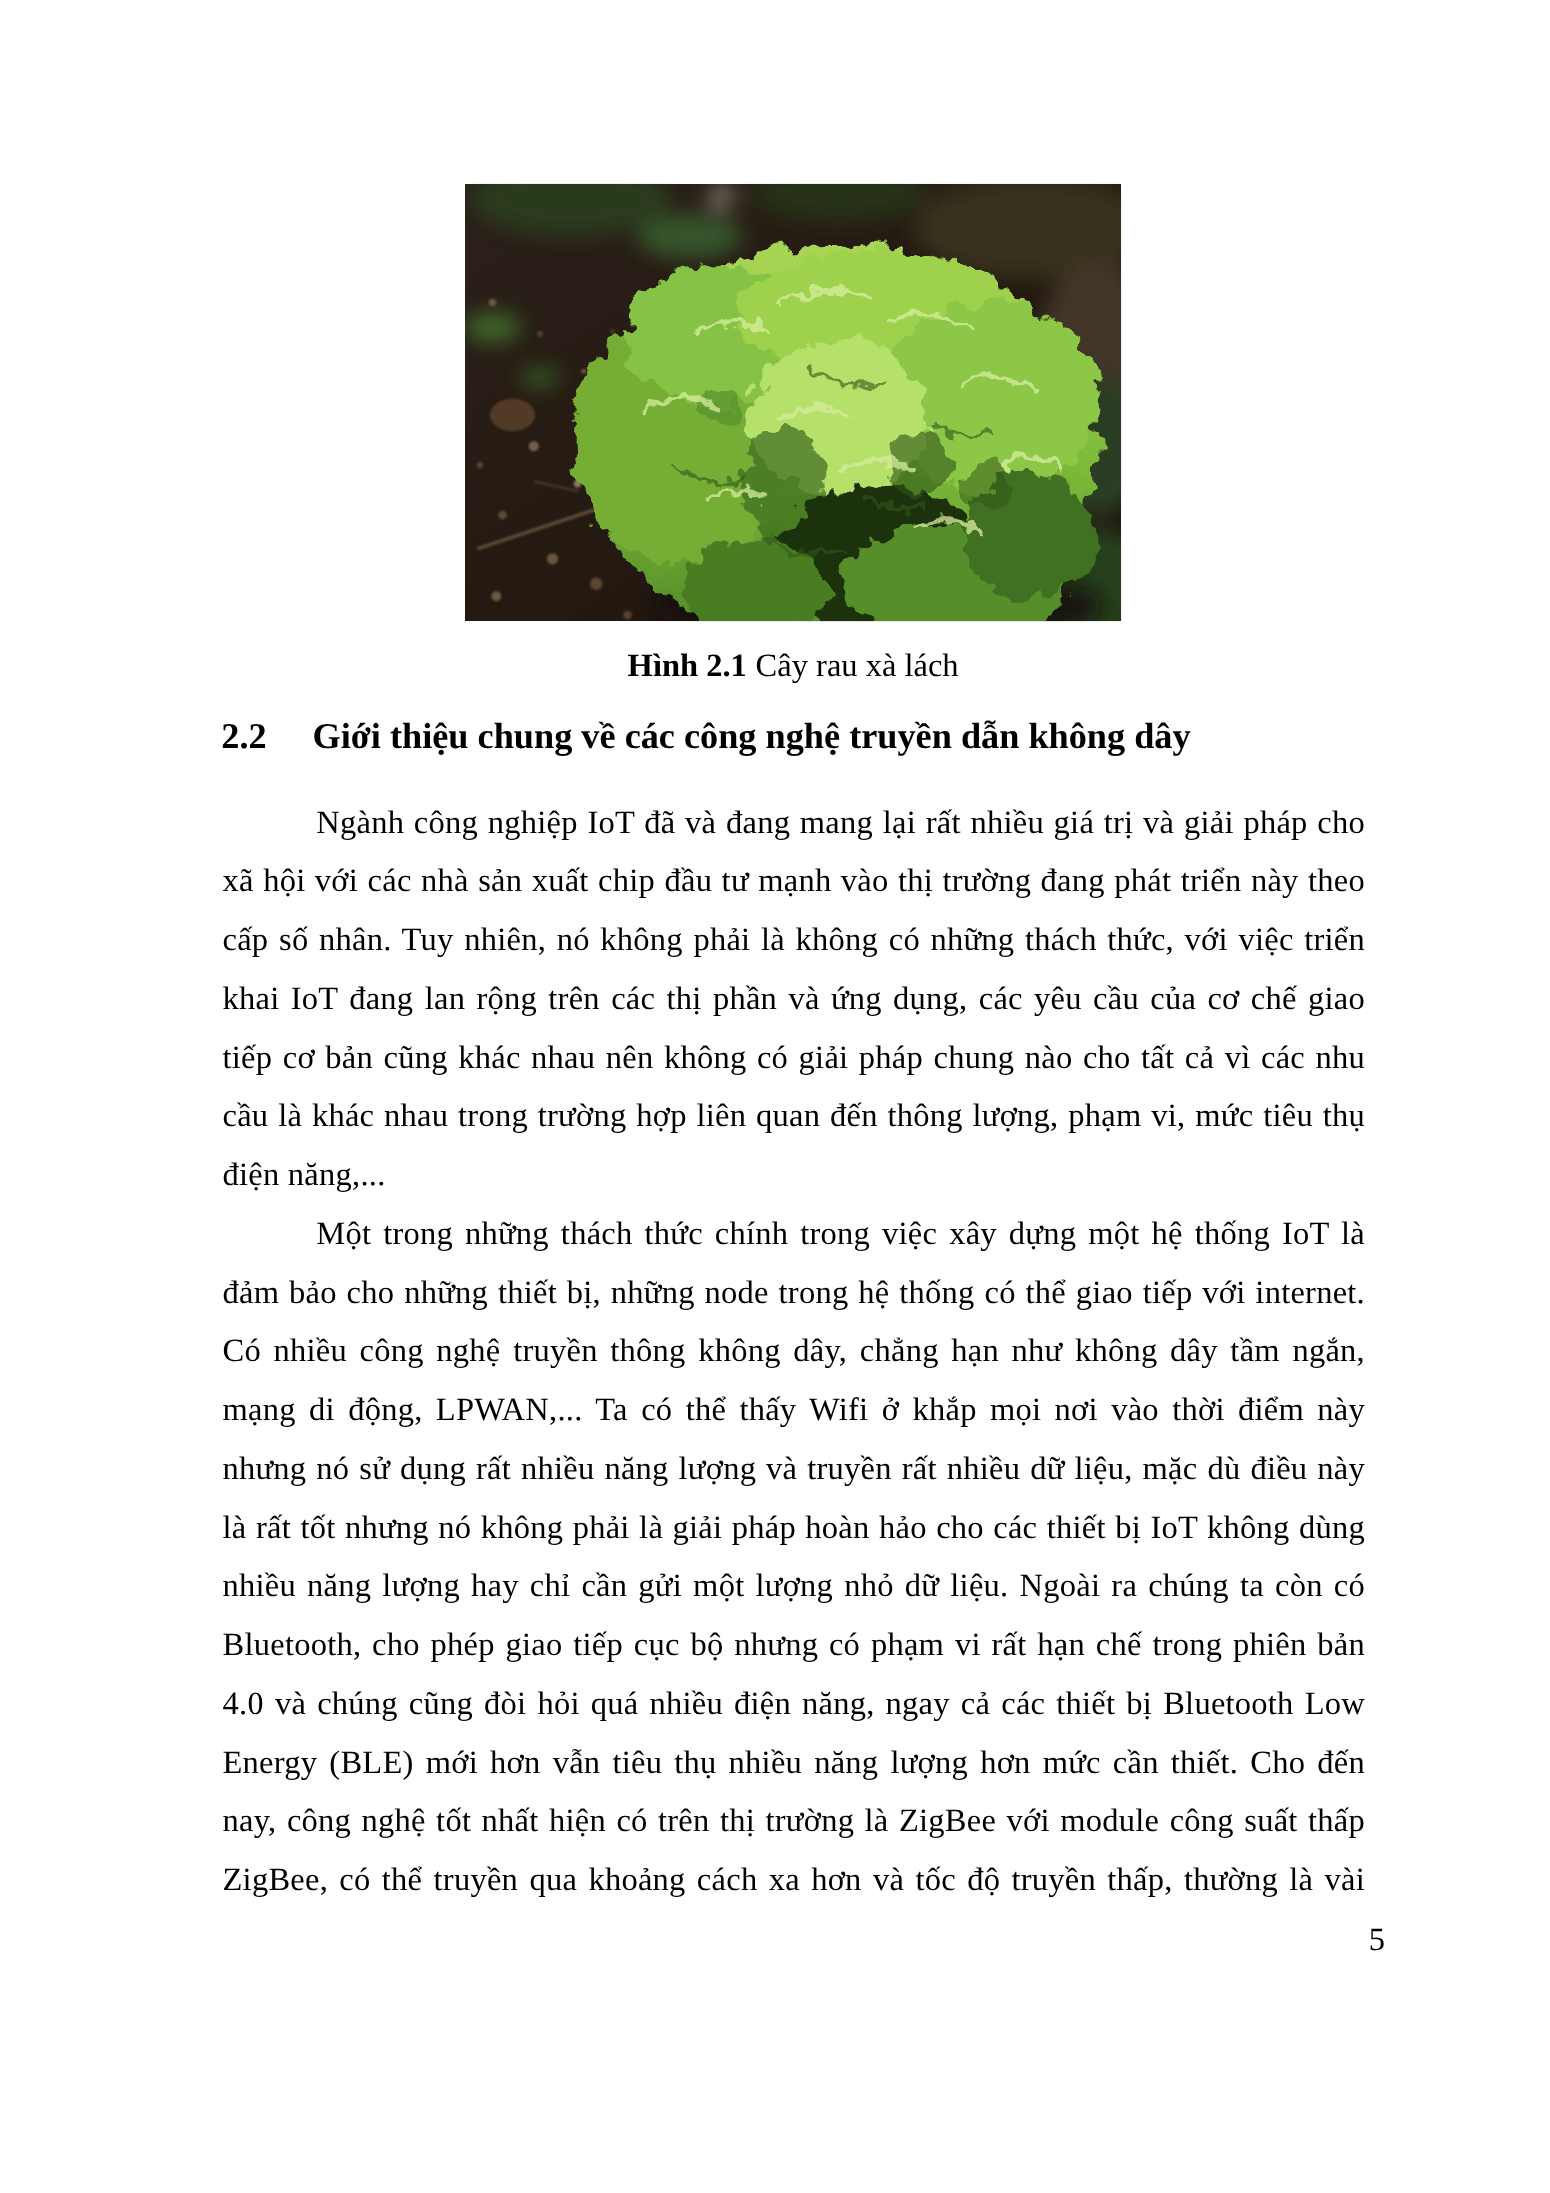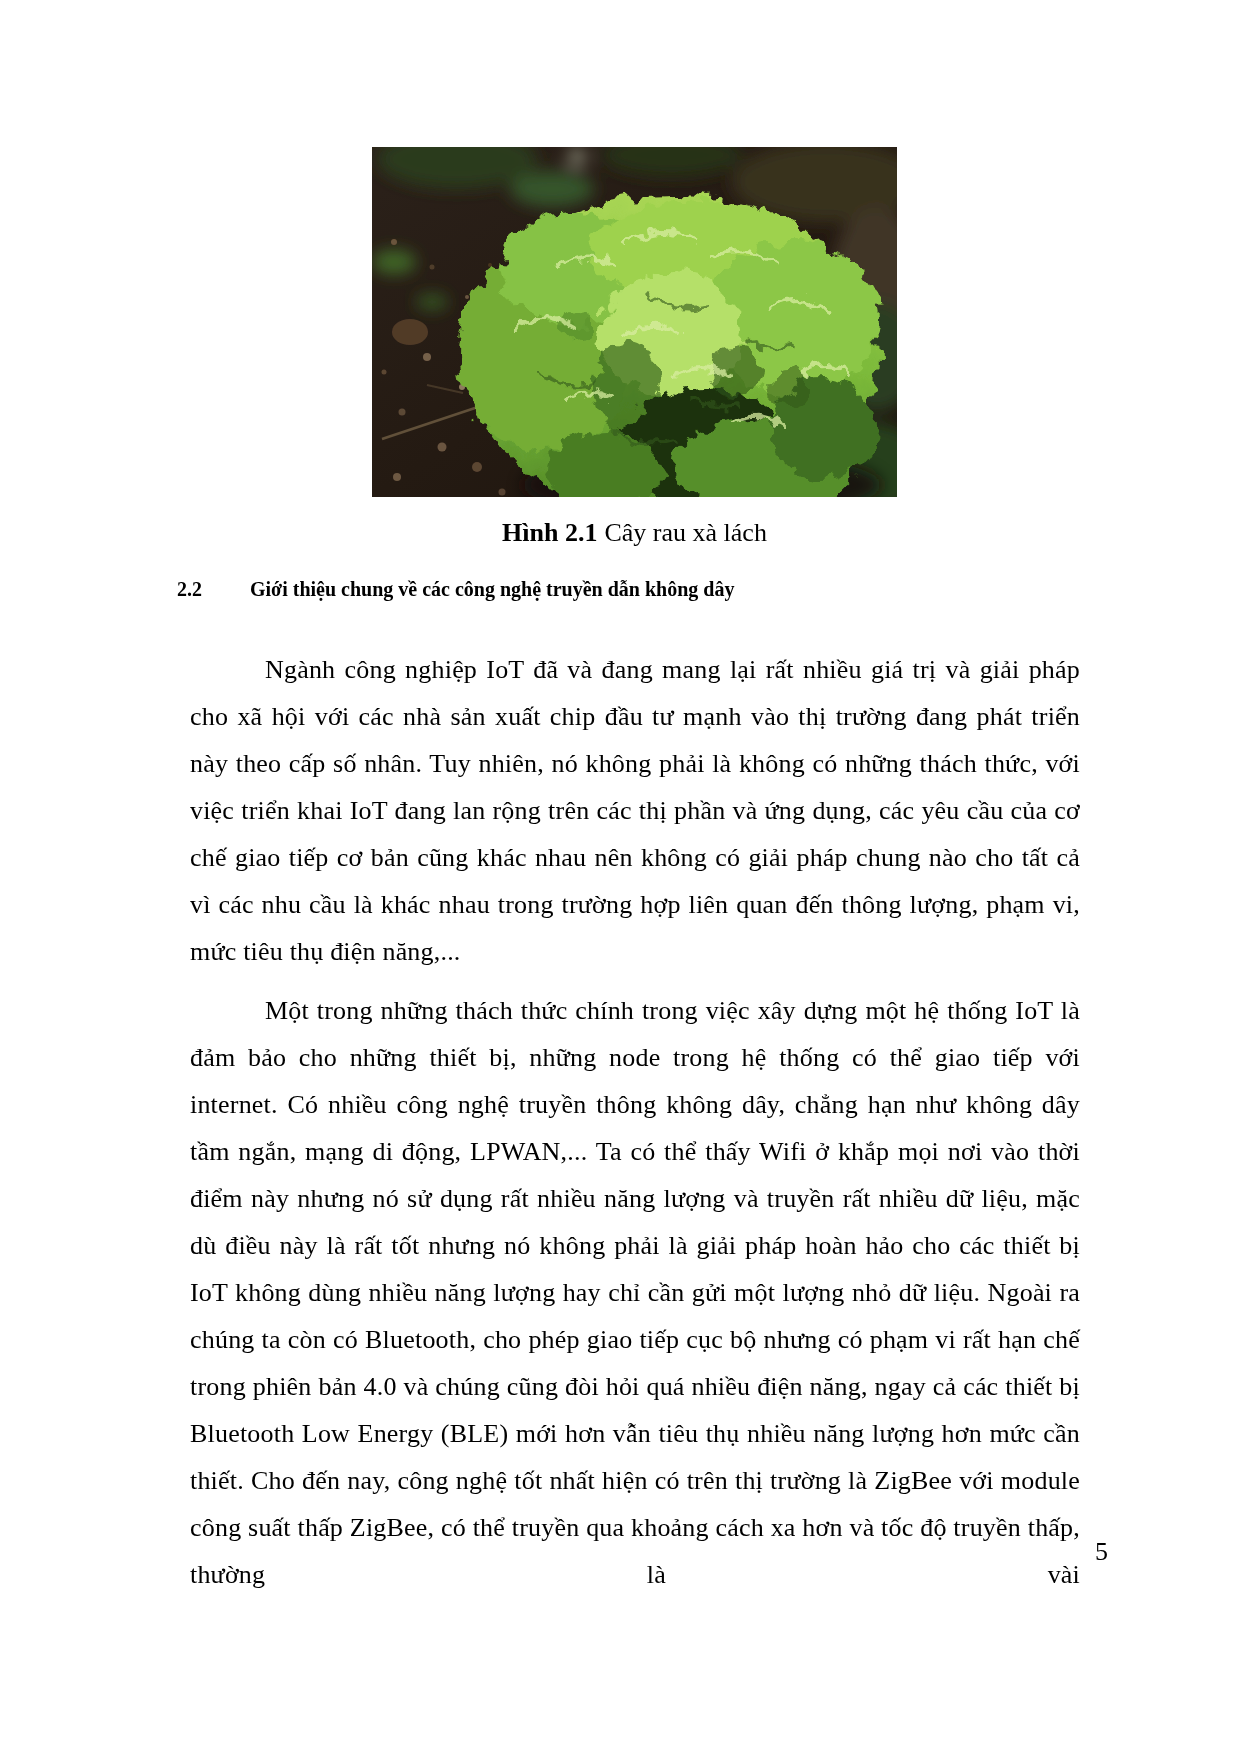--- a/index.html
+++ b/index.html
@@ -21,30 +21,30 @@
   .figure-image svg{display:block;width:525px;height:350px;}
   .figure-caption{
     position:absolute;left:372px;top:517px;width:525px;
     text-align:center;font-size:26px;line-height:32px;
     white-space:nowrap;
   }
   .cap-label{font-weight:700;}
   .cap-text{margin-left:7px;}
   .section-heading{
     position:absolute;left:177px;top:571px;width:930px;
-    font-weight:700;font-size:20px;line-height:36px;
+    font-weight:700;font-size:29px;line-height:36px;
     white-space:nowrap;
   }
   .heading-number{display:inline-block;width:73px;}
   .body-text{
     position:absolute;left:178px;top:634px;width:914px;
     font-size:26px;line-height:47px;
     text-align:justify;
   }
-  .body-text p{margin:12px;text-indent:75px;letter-spacing:0.2px;}
+  .body-text p{margin:0;text-indent:75px;letter-spacing:0.2px;}
   .body-text p.continues{text-align-last:justify;}
   .page-number{
     position:absolute;top:1537px;right:148px;
     font-size:26px;line-height:30px;
   }
 </style>
 </head>
 <body>
 
 <div class="page">

